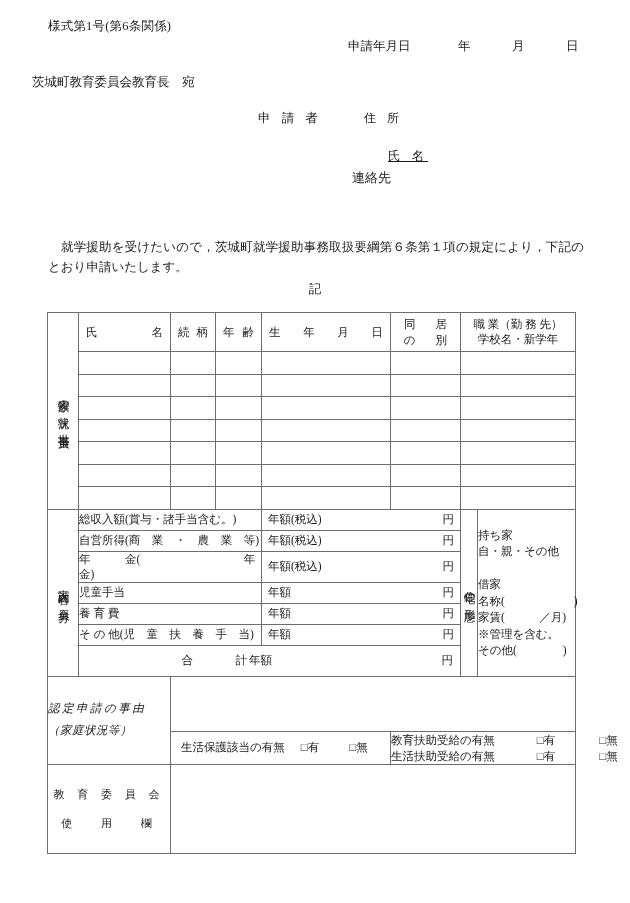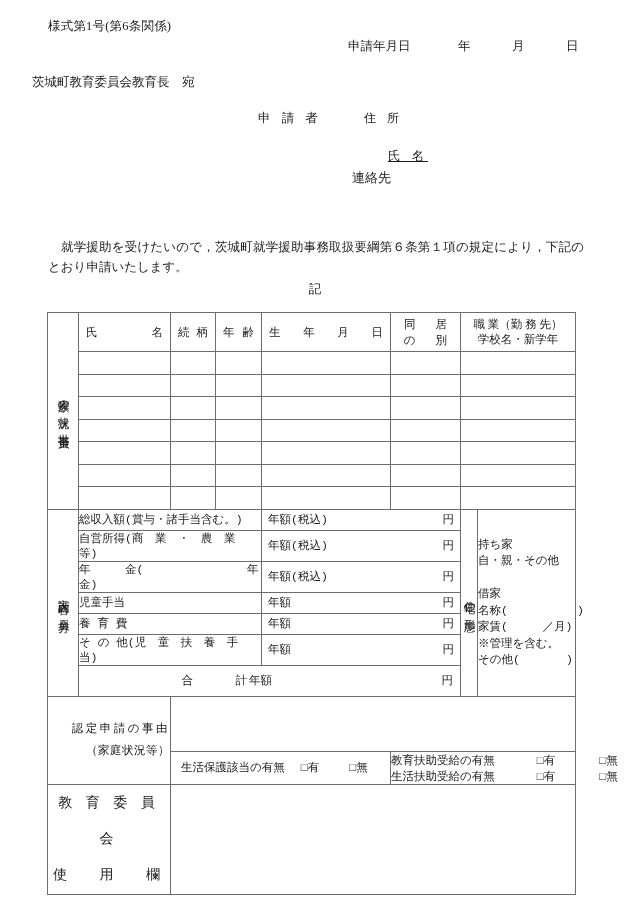--- a/index.html
+++ b/index.html
@@ -151,36 +151,37 @@
   }
   .dual {
     display: grid;
     grid-template-columns: 1fr 1fr;
     row-gap: 1px;
     justify-items: center;
     padding: 0 3px;
     line-height: 1.25;
   }
   .frow td { height: 21.5px; }
-  .inc-row td { height: 20px; font-family: Liberation Mono, monospace; }
+  .inc-row td { height: 20px; }
 
   .house {
     padding: 3px 0 3px 7px;
     line-height: 16.5px;
     font-size: 11.5px;
     vertical-align: top;
     white-space: nowrap;
   }
   .house .blank { display: inline-block; }
 
   .reason-label {
-    text-align: right;
+    text-align: left;
     line-height: 1.9;
     letter-spacing: 2.5px;
     font-size: 11.5px;
+    font-style: italic;
   }
   .reason-label .sub { letter-spacing: 0.5px; }
 
   .chk { display: inline-block; margin-right: 2px; }
   .welfare-left {
     display: flex;
     align-items: center;
     padding: 0 8px 0 10px;
     white-space: nowrap;
     font-size: 11.5px;
@@ -194,21 +195,21 @@
     white-space: nowrap;
   }
   .welfare-right .line { display: flex; gap: 42px; }
   .welfare-right .nm { width: 130px; }
   .welfare-right .a1 { width: 50px; }
 
   .committee-label {
     text-align: center;
     line-height: 2.6;
     letter-spacing: 5px;
-    font-size: 14px;
+    font-size: 11px;
   }
 </style>
 </head>
 <body>
 
 <div class="page">
 
   <div class="form-no">様式第1号(第6条関係)</div>
 
   <div class="apply-date-label">申請年月日</div>

